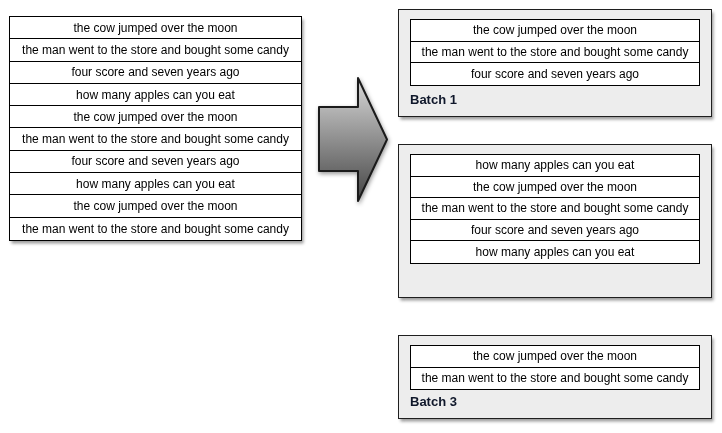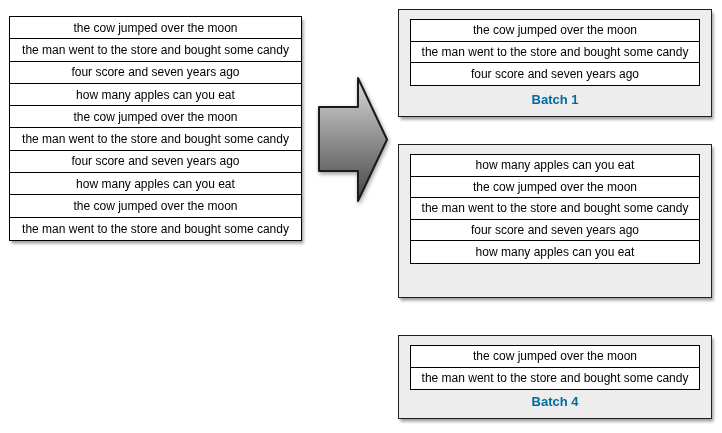--- a/index.html
+++ b/index.html
@@ -80,24 +80,24 @@
     align-items:center;
     justify-content:center;
     font-size:12px;
     color:#000;
     white-space:nowrap;
     overflow:hidden;
     background:var(--row-bg);
   }
   .brow:last-child{border-bottom:none;}
   .batch-label{
-    text-align:center;
+    text-align:left;
     font-size:13px;
     font-weight:bold;
-    color:#0369a1;
+    color:#0f172a;
     padding-bottom:2px;
   }
 </style>
 </head>
 <body>
 
 <div class="canvas">
 
   <div class="src-table">
     <div class="srow">the cow jumped over the moon</div>
@@ -139,16 +139,16 @@
       <div class="brow">four score and seven years ago</div>
       <div class="brow">how many apples can you eat</div>
     </div>
   </div>
 
   <div class="batch batch-3">
     <div class="batch-table">
       <div class="brow">the cow jumped over the moon</div>
       <div class="brow">the man went to the store and bought some candy</div>
     </div>
-    <div class="batch-label">Batch 4</div>
+    <div class="batch-label">Batch 3</div>
   </div>
 
 </div>
 
 </body></html>

